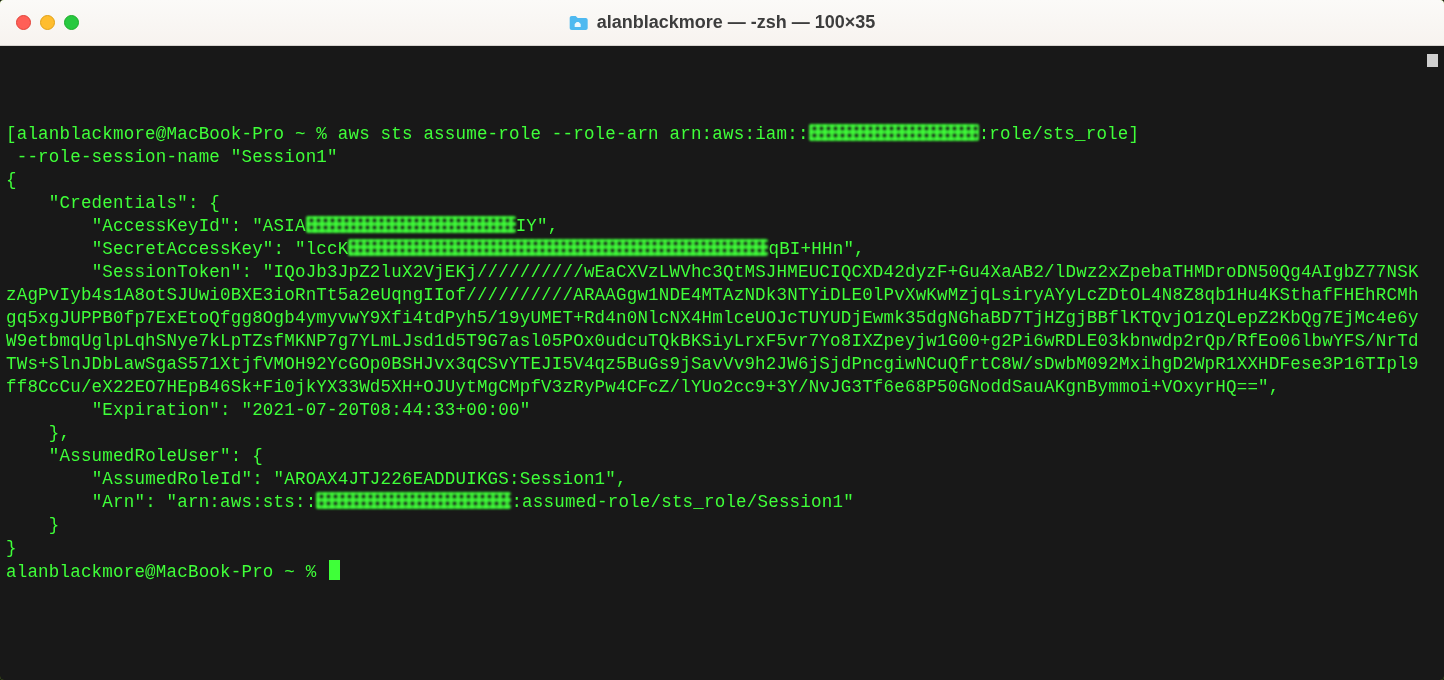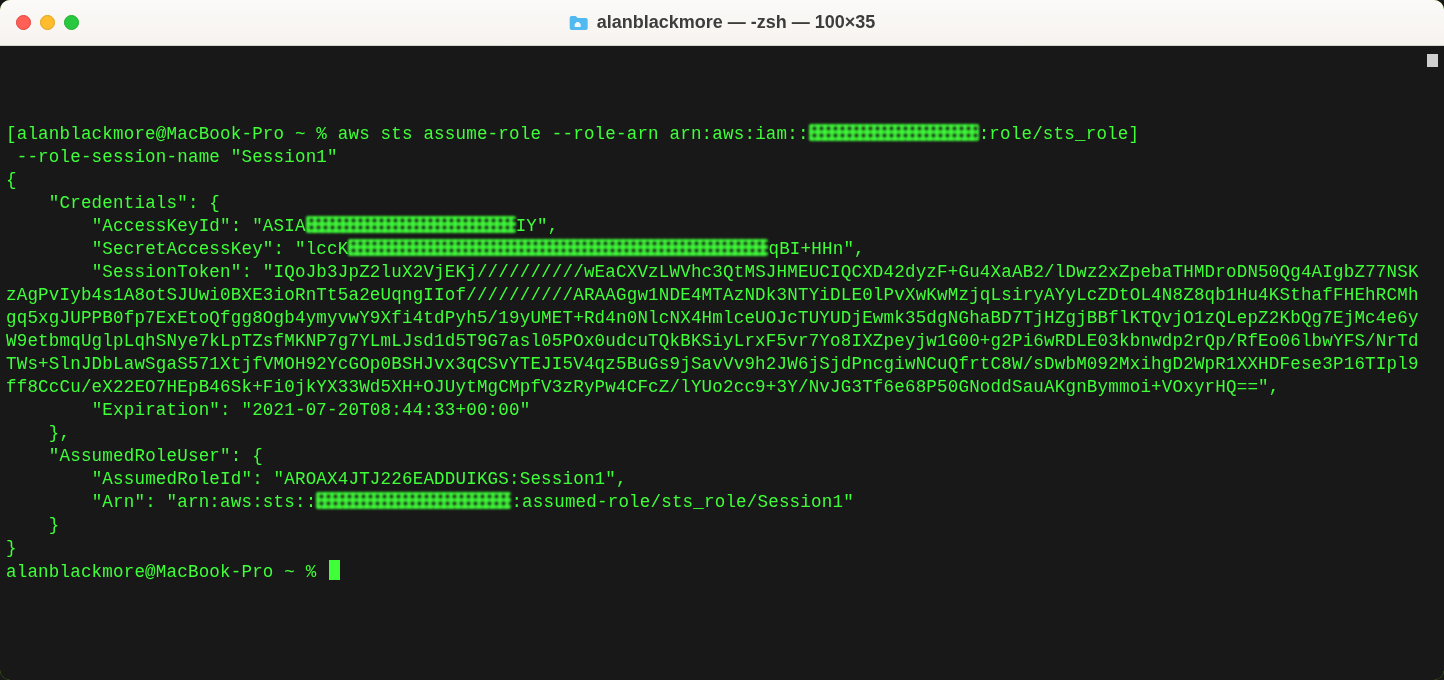--- a/index.html
+++ b/index.html
@@ -12,21 +12,21 @@
     height: 680px;
     background: #181818;
     font-family: Menlo, Monaco, "Courier New", monospace;
     overflow: hidden;
   }
   .window {
     width: 100%;
     height: 100%;
     display: flex;
     flex-direction: column;
-    border-radius: 10px;
+    border-radius: 4px;
     overflow: hidden;
     background: #84cc16;
   }
   .titlebar {
     height: 46px;
     background: linear-gradient(to bottom, #fbfaf8 0%, #f7f3ef 100%);
     display: flex;
     align-items: center;
     padding: 0 16px;
     position: relative;

